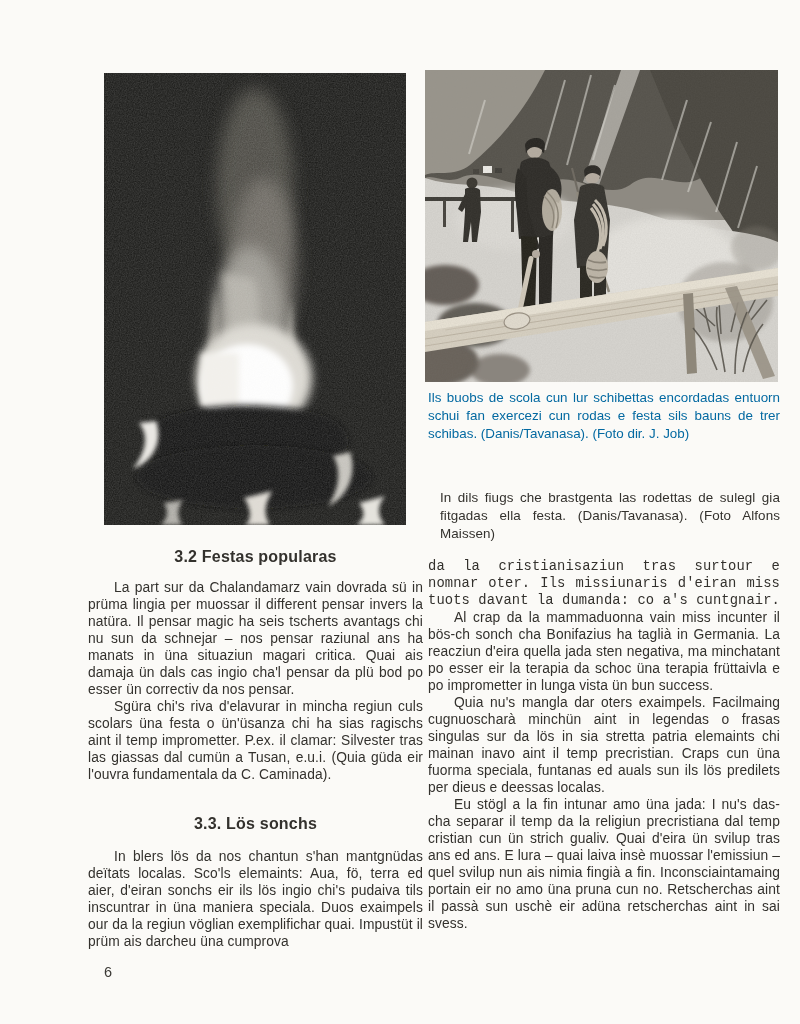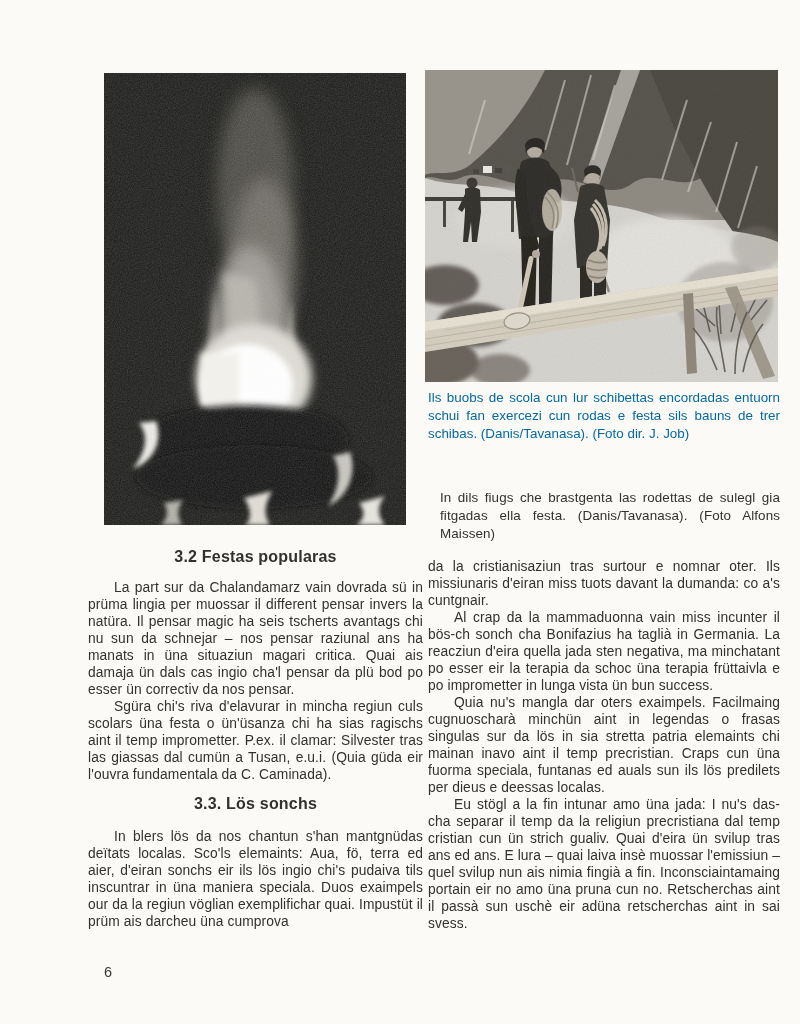--- a/index.html
+++ b/index.html
@@ -26,23 +26,23 @@
     font-size:13.8px;line-height:17px;
     text-align:justify;
     letter-spacing:0.1px;
   }
   #col-left{left:88px;top:548px;width:335px;}
   #col-right{left:428px;top:489px;width:352px;}
   .heading{
     font-size:16px;font-weight:bold;text-align:center;
     margin:0 0 14px 0;letter-spacing:0.2px;
   }
-  .heading.second{margin:12px 0 16px 0;}
+  .heading.second{margin:32px 0 16px 0;}
   .para{margin:0;text-indent:26px;}
-  .para.continuation{text-indent:0;}
+  .para.continuation{text-indent:0;font-family:Liberation Mono, monospace;}
   .caption-inline{
     margin:0 0 15px 12px;text-indent:0;
     font-size:13.4px;line-height:18px;text-align:justify;
   }
   .pagenum{
     position:absolute;left:104px;top:964px;
     font-size:14.5px;color:#3a3834;
   }
 </style>
 </head>

